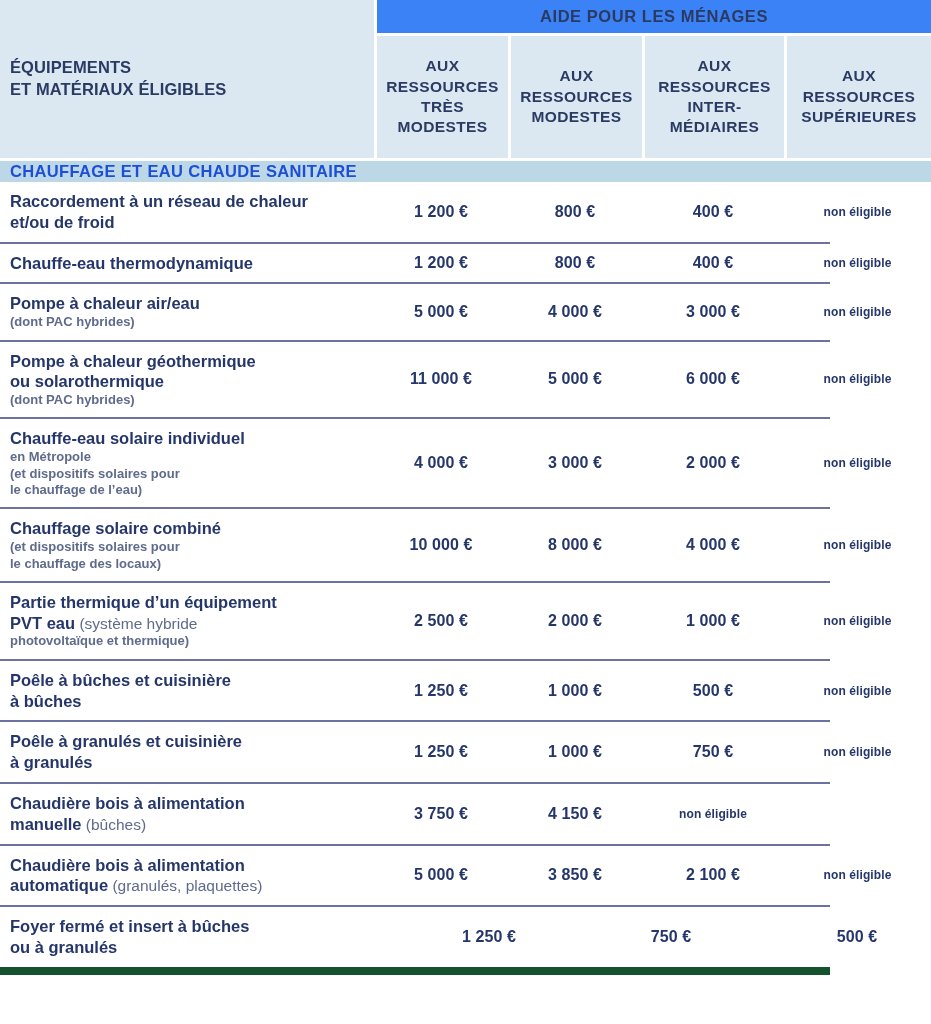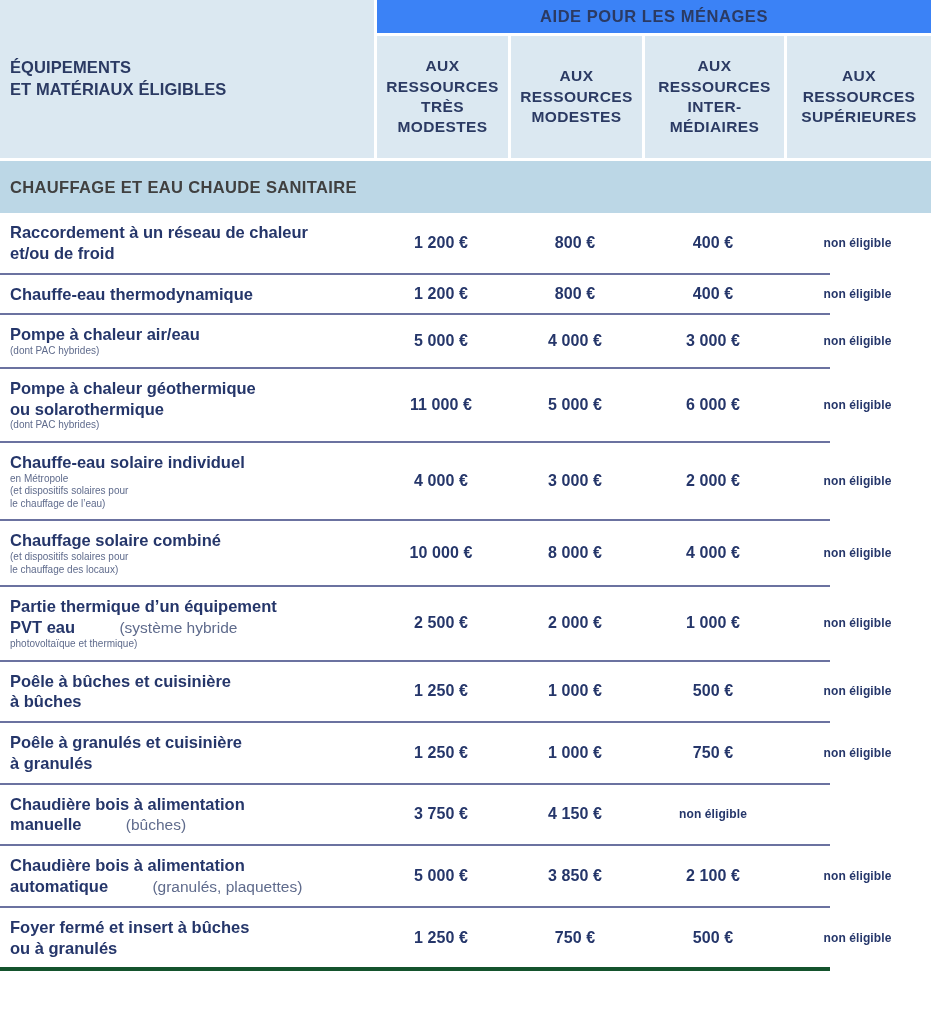--- a/index.html
+++ b/index.html
@@ -73,65 +73,64 @@
     font-weight: 600;
     line-height: 1.32;
     letter-spacing: 0.4px;
     white-space: pre-line;
     padding: 0 4px;
   }
 
   
   .section-banner {
     background: #bcd7e6;
-    height: 55px;
+    height: 24px;
     display: flex;
     align-items: center;
     padding-left: 10px;
-    color: #404040;
+    color: #1d4ed8;
     font-size: 16.5px;
     font-weight: 600;
     letter-spacing: 0.35px;
     border-top: 3px solid #ffffff;
   }
 
   
   .tbody { width: 830px; background: #ffffff; }
   .trow {
     display: grid;
     grid-template-columns: 374px 134px 134px 142px 147px;
     border-bottom: 2px solid #6b72a0;
     background: #ffffff;
   }
-  .trow:last-child { border-bottom: 4px solid #14532d; }
+  .trow:last-child { border-bottom: 8px solid #14532d; gap: 48px; }
   .cell-label {
     padding: 9px 14px 9px 10px;
     display: flex;
     flex-direction: column;
     justify-content: center;
   }
   .lbl-main {
     color: #25366a;
     font-size: 16.5px;
     font-weight: 700;
     line-height: 1.26;
     white-space: pre-line;
   }
   .lbl-sub {
     color: #5f6b8c;
-    font-size: 10px;
-    font-weight: 400;
+    font-size: 13px;
+    font-weight: 700;
     line-height: 1.26;
     white-space: pre-line;
   }
   .lbl-sub-inline {
     color: #5f6b8c;
     font-size: 15.5px;
     font-weight: 400;
-    padding-left: 40px;
   }
   .cell-val {
     display: flex;
     align-items: center;
     justify-content: center;
     color: #25366a;
     font-size: 16px;
     font-weight: 700;
     letter-spacing: 0.1px;
     text-align: center;

